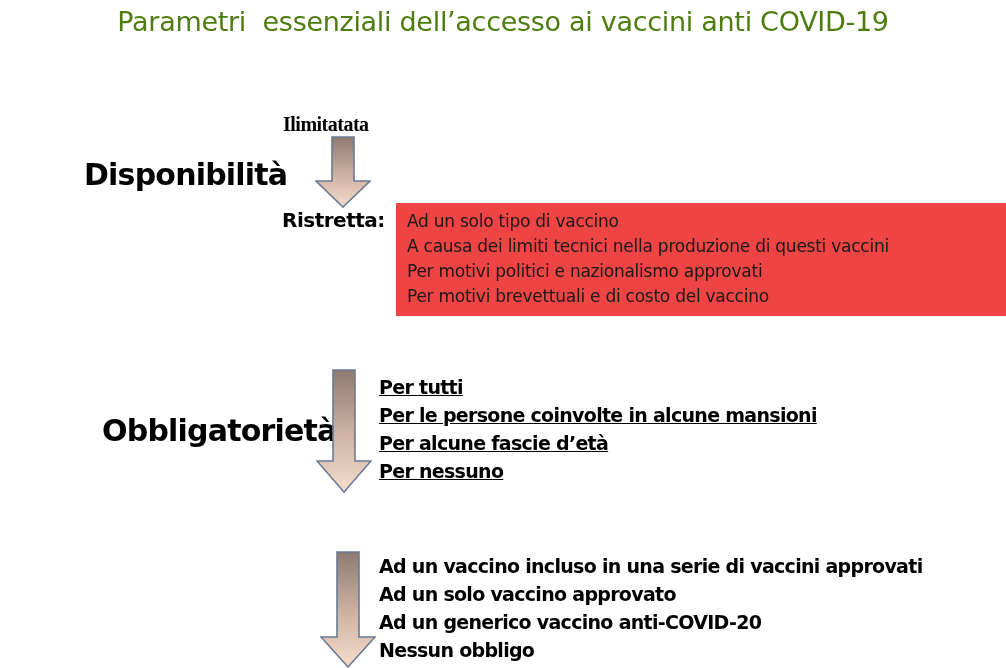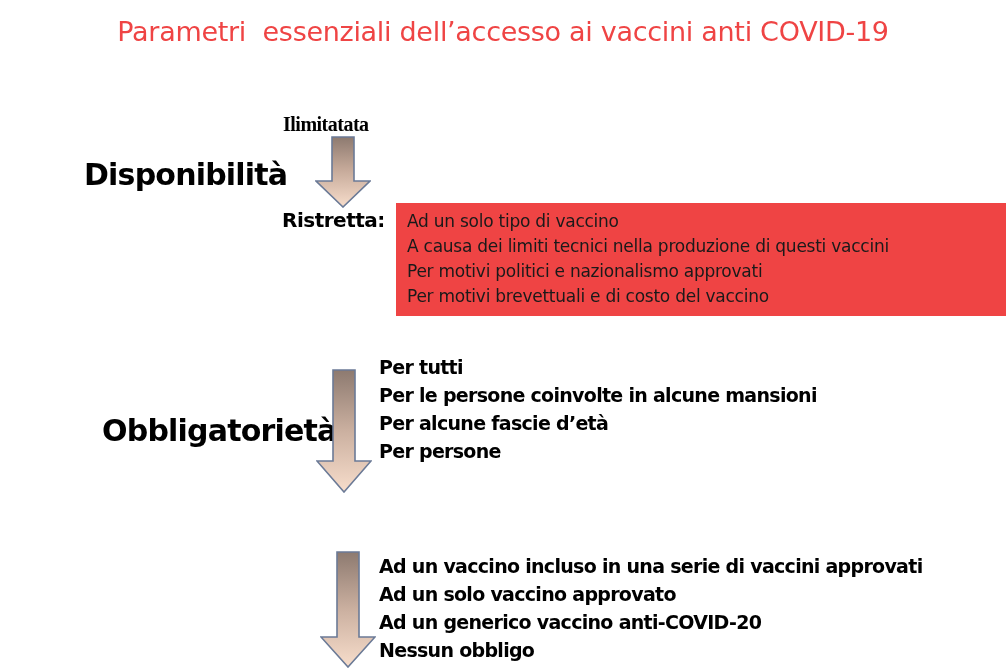--- a/index.html
+++ b/index.html
@@ -15,27 +15,27 @@
     width: 1006px;
     height: 668px;
     background: #ffffff;
     overflow: hidden;
   }
 
   
   .slide-title {
     position: absolute;
     left: 0;
-    top: 16px;
+    top: 6px;
     width: 1006px;
     text-align: center;
     font-family: "DejaVu Sans", sans-serif;
     font-size: 27px;
     font-weight: 400;
-    color: #ef4444;
+    color: #4d7c0f;
     letter-spacing: -0.3px;
     white-space: pre;
   }
 
   
   .row-label {
     position: absolute;
     font-family: "DejaVu Sans", sans-serif;
     font-weight: 700;
     color: #000000;
@@ -140,21 +140,22 @@
     font-family: "DejaVu Sans", sans-serif;
     font-size: 19px;
     font-weight: 700;
     color: #000000;
     line-height: 28px;
     letter-spacing: -0.7px;
     white-space: nowrap;
   }
   #obligation-list {
     left: 379px;
-    top: 353px;
+    top: 373px;
+    text-decoration: underline;
   }
   #obligation-type-list {
     left: 379px;
     top: 552px;
   }
 </style>
 </head>
 <body>
 
 <div id="slide">
@@ -201,21 +202,21 @@
         </linearGradient>
       </defs>
       <polygon points="17,1 39,1 39,92 55,92 28,123 1,92 17,92" fill="url(#gradArrow2)" stroke="#6b7a96" stroke-width="1.6"></polygon>
     </svg>
   </div>
 
   <div class="bold-list" id="obligation-list">
     <div class="bold-item">Per tutti</div>
     <div class="bold-item">Per le persone coinvolte in alcune mansioni</div>
     <div class="bold-item">Per alcune fascie d’età</div>
-    <div class="bold-item">Per persone</div>
+    <div class="bold-item">Per nessuno</div>
   </div>
 
 
   <div class="arrow" id="arrow-obligation-type">
     <svg viewBox="0 0 56 117" preserveAspectRatio="none" xmlns="http://www.w3.org/2000/svg">
       <defs>
         <linearGradient id="gradArrow3" x1="0" y1="0" x2="0" y2="1">
           <stop offset="0%" stop-color="#8d7a70"></stop>
           <stop offset="50%" stop-color="#cbb0a0"></stop>
           <stop offset="100%" stop-color="#f7ddcb"></stop>

